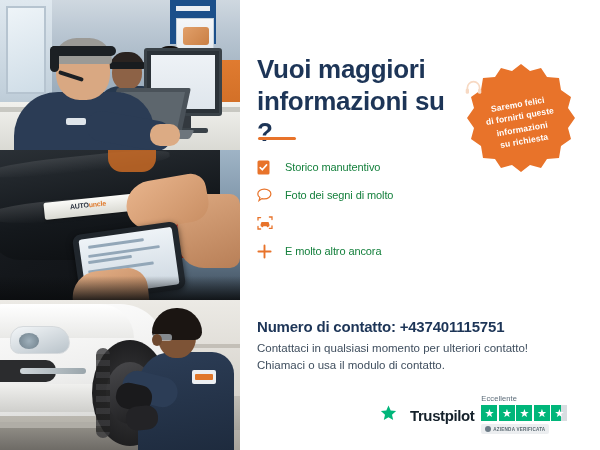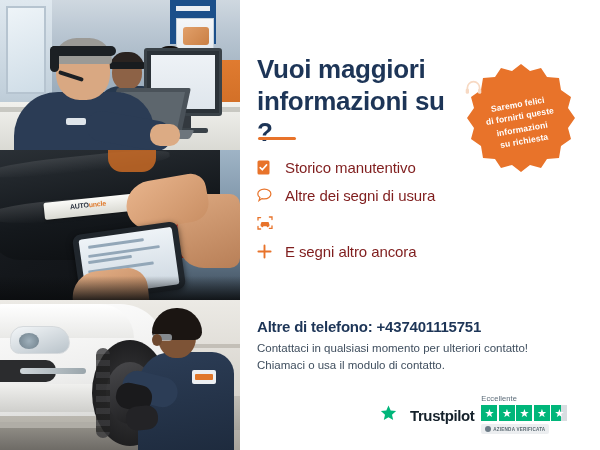--- a/index.html
+++ b/index.html
@@ -196,21 +196,21 @@
       color:#fbe0cd; font-size:15px; line-height:1; }
   .badge-txt { position:absolute; left:0; top:36px; width:112px; text-align:center;
       transform:rotate(-10deg); color:#ffffff; font-size:8.5px; font-weight:bold;
       line-height:1.45; letter-spacing:.1px; }
 
   
   .features { position:absolute; left:17px; top:129px; width:260px; }
   .feat { display:flex; align-items:center; height:28px; }
   .feat-ico { width:28px; flex:none; color:#e8732a; display:flex;
       align-items:center; justify-content:flex-start; }
-  .feat-lbl { font-size:15px; color:#7f1d1d; letter-spacing:-.1px; }
+  .feat-lbl { font-size:11px; color:#15803d; letter-spacing:-.1px; }
 
   
   .phone { position:absolute; left:17px; top:294px; font-size:15px; font-weight:bold;
       color:#1d3557; letter-spacing:-.2px; }
   .sub1 { position:absolute; left:17px; top:318px; font-size:11.5px; color:#3f4e5e; }
   .sub2 { position:absolute; left:17px; top:335px; font-size:11.5px; color:#3f4e5e; }
 
   
   .tp { position:absolute; left:140px; top:370px; width:205px; height:48px; display:flex;
       align-items:flex-start; }
@@ -367,21 +367,21 @@
 
 
       <div class="feat">
         <span class="feat-ico">
           <svg width="15" height="14" viewBox="0 0 15 14" aria-hidden="true">
             <path d="M7.3 1.1 C11 1.1 13.9 3.3 13.9 6 C13.9 8.7 11 10.9 7.3 10.9
                      C6.4 10.9 5.6 10.8 4.9 10.6 L2 12.6 L2.9 9.6
                      C1.6 8.7 0.8 7.4 0.8 6 C0.8 3.3 3.6 1.1 7.3 1.1 Z" fill="none" stroke="#e8732a" stroke-width="1.2"></path>
           </svg>
         </span>
-        <span class="feat-lbl">Altre dei segni di usura</span>
+        <span class="feat-lbl">Foto dei segni di molto</span>
       </div>
 
       <div class="feat">
         <span class="feat-ico">
           <svg width="16" height="14" viewBox="0 0 16 14" aria-hidden="true">
             <g fill="none" stroke="#e8732a" stroke-width="1.3" stroke-linecap="round">
               <path d="M1 4 V1.6 H3.6"></path>
                 <path d="M12.4 1 H15 V3.6"></path>
               <path d="M15 10 V12.4 H12.4"></path>
                 <path d="M3.6 13 H1 V10.4"></path>
@@ -392,26 +392,26 @@
           </svg>
         </span>
       </div>
 
       <div class="feat">
         <span class="feat-ico">
           <svg width="15" height="15" viewBox="0 0 15 15" aria-hidden="true">
             <path d="M7.5 1.4 V13.6 M1.4 7.5 H13.6" stroke="#e8732a" stroke-width="1.9" stroke-linecap="round"></path>
           </svg>
         </span>
-        <span class="feat-lbl">E segni altro ancora</span>
+        <span class="feat-lbl">E molto altro ancora</span>
       </div>
     </div>
 
     <div class="phone">
-      <span>Altre di telefono: </span><span>+437401115751</span>
+      <span>Numero di contatto: </span><span>+437401115751</span>
     </div>
     <div class="sub1">Contattaci in qualsiasi momento per ulteriori contatto!</div>
     <div class="sub2">Chiamaci o usa il modulo di contatto.</div>
 
     <div class="tp">
       <div class="tp-logo">
         <span>
           <svg width="17" height="16" viewBox="0 0 17 16" aria-hidden="true">
             <path fill="#00b67a" d="M8.5 0.6 L10.7 5.6 L16.1 6.1 L12 9.7
                   L13.2 15 L8.5 12.2 L3.8 15 L5 9.7 L0.9 6.1 L6.3 5.6 Z"></path>

